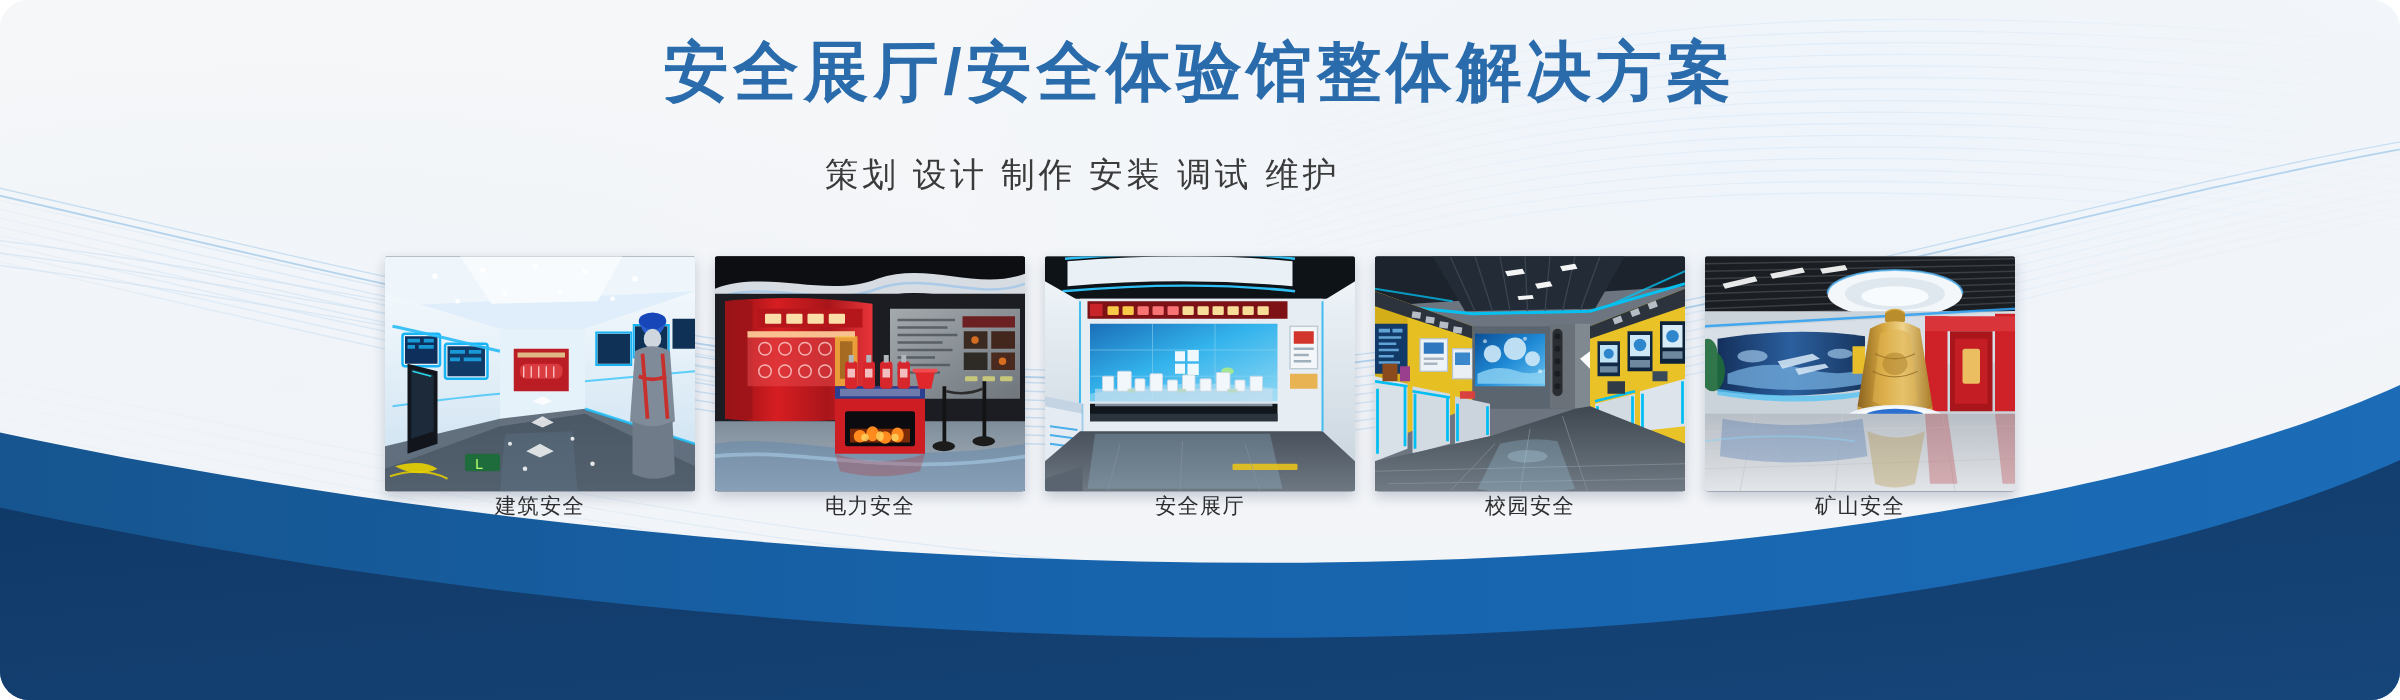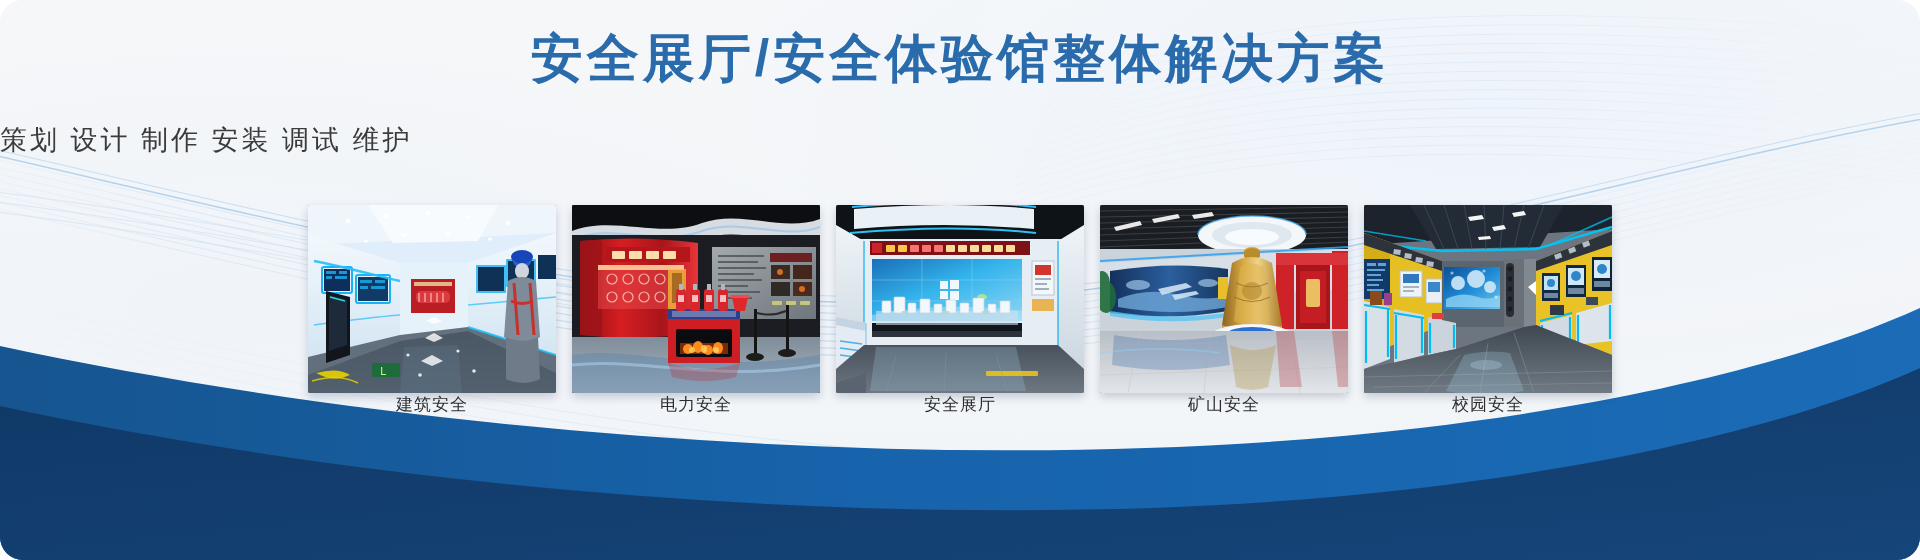--- a/index.html
+++ b/index.html
@@ -66,21 +66,21 @@
     line-height: 1.25;
     white-space: nowrap;
   }
   .subtitle-row {
     position: absolute;
     top: 122px;
     left: 0;
     width: 1732px;
     display: flex;
     align-items: center;
-    justify-content: space-between;
+    justify-content: center;
     gap: 16px;
     white-space: nowrap;
   }
   .subtitle-text {
     font-size: 27px;
     color: #3b3b3b;
     letter-spacing: 3px;
     font-weight: 400;
   }
   .badge {
@@ -630,142 +630,20 @@
             </g>
           </svg>
         </div>
         <div class="caption">安全展厅</div>
       </div>
 
       <div class="card">
         <div class="thumb">
           <svg viewBox="0 0 248 188" preserveAspectRatio="none">
             <defs>
-              <linearGradient id="c4bell" x1="0" y1="0" x2="1" y2="0">
-                <stop offset="0%" stop-color="#8a6320"></stop>
-                  <stop offset="35%" stop-color="#d7a840"></stop>
-                <stop offset="60%" stop-color="#efd38a"></stop>
-                  <stop offset="100%" stop-color="#a87c28"></stop>
-              </linearGradient>
-              <linearGradient id="c4floor" x1="0" y1="0" x2="0" y2="1">
-                <stop offset="0%" stop-color="#b8bec5"></stop>
-                  <stop offset="100%" stop-color="#e2e5e9"></stop>
-              </linearGradient>
-              <linearGradient id="c4mural" x1="0" y1="0" x2="1" y2="0">
-                <stop offset="0%" stop-color="#14305c"></stop>
-                  <stop offset="50%" stop-color="#2b5f9e"></stop>
-                <stop offset="100%" stop-color="#17365f"></stop>
-              </linearGradient>
-            </defs>
-            <rect width="248" height="188" fill="#cfd6dd"></rect>
-
-            <polygon points="0,0 248,0 248,44 0,58" fill="#1a1d21"></polygon>
-            <g stroke="#3a3f45" stroke-width="1.2">
-              <path d="M0,6 L248,2"></path>
-                <path d="M0,12 L248,7"></path>
-                <path d="M0,18 L248,12"></path>
-              <path d="M0,24 L248,17"></path>
-                <path d="M0,30 L248,22"></path>
-                <path d="M0,36 L248,27"></path>
-              <path d="M0,42 L248,32"></path>
-                <path d="M0,48 L248,37"></path>
-                <path d="M0,54 L248,42"></path>
-            </g>
-
-            <g fill="#ffffff" opacity="0.9">
-              <polygon points="14,22 40,16 42,20 16,26"></polygon>
-              <polygon points="52,14 78,9 80,13 54,18"></polygon>
-              <polygon points="92,10 112,7 114,11 94,14"></polygon>
-            </g>
-
-            <ellipse cx="152" cy="30" rx="54" ry="19" fill="#f4f7fa"></ellipse>
-            <ellipse cx="152" cy="30" rx="40" ry="13" fill="#dfe7ef"></ellipse>
-            <ellipse cx="152" cy="32" rx="27" ry="8" fill="#f8fbfd"></ellipse>
-            <path d="M98,30 a54,19 0 0 1 108,0" stroke="#4fb0ef" stroke-width="1.6" fill="none" opacity="0.8"></path>
-
-            <rect x="0" y="44" width="248" height="88" fill="#cbd3da"></rect>
-            <polygon points="0,58 248,44 248,84 0,96" fill="#d8dfe6"></polygon>
-
-            <path d="M0,56 L248,42" stroke="#2b9ff0" stroke-width="2" fill="none" opacity="0.85"></path>
-
-            <path d="M10,66 q62,-10 118,-2 l0,42 q-58,10 -118,2 Z" fill="url(#c4mural)"></path>
-            <g opacity="0.8" fill="#6fa8d8">
-              <path d="M18,94 q30,-12 62,-4 q28,7 48,0 l0,12 q-54,10 -110,0Z"></path>
-            </g>
-            <g fill="#cfe2f2" opacity="0.9">
-              <path d="M58,84 l28,-6 l6,4 l-30,8 Z"></path>
-              <path d="M72,90 l24,-4 l3,3 l-24,6 Z"></path>
-            </g>
-            <g fill="#9fc6e8" opacity="0.7">
-              <ellipse cx="38" cy="80" rx="12" ry="5"></ellipse>
-              <ellipse cx="108" cy="78" rx="10" ry="4"></ellipse>
-            </g>
-
-            <path d="M10,106 q60,10 118,2 l0,4 q-58,9 -118,-1Z" fill="#58c4f5" opacity="0.8"></path>
-
-            <g fill="#1f6b3a" opacity="0.9">
-              <ellipse cx="6" cy="92" rx="10" ry="16"></ellipse>
-              <ellipse cx="2" cy="78" rx="8" ry="12"></ellipse>
-            </g>
-
-            <rect x="118" y="72" width="10" height="22" fill="#e8bf2a"></rect>
-
-            <rect x="176" y="48" width="18" height="76" fill="#cf2128"></rect>
-            <rect x="232" y="46" width="16" height="78" fill="#cf2128"></rect>
-            <rect x="176" y="48" width="72" height="12" fill="#d9343a"></rect>
-            <rect x="196" y="60" width="34" height="64" fill="#a8161c"></rect>
-            <rect x="200" y="66" width="26" height="52" fill="#c41d23"></rect>
-            <g fill="#f0d068" opacity="0.9">
-              <rect x="206" y="74" width="14" height="28" rx="2"></rect>
-            </g>
-
-            <g>
-              <ellipse cx="152" cy="46" rx="8" ry="4" fill="#d8ad46"></ellipse>
-              <path d="M144,46 q8,-6 16,0 l0,6 q-8,5 -16,0 Z" fill="#b98c2c"></path>
-              <path d="M132,58 q20,-12 40,0 l10,62 q-30,14 -60,0 Z" fill="url(#c4bell)"></path>
-              <path d="M140,62 q12,-7 24,0 l6,54 q-18,9 -36,0Z" fill="#e0b552" opacity="0.55"></path>
-              <g stroke="#8a6320" stroke-width="1" fill="none" opacity="0.7">
-                <path d="M136,78 q16,8 32,0"></path>
-                <path d="M134,92 q18,9 36,0"></path>
-              </g>
-              <ellipse cx="152" cy="86" rx="10" ry="9" fill="#a87c28" opacity="0.5"></ellipse>
-              <path d="M122,120 q30,16 60,0 l0,6 q-30,16 -60,0Z" fill="#c9963a"></path>
-            </g>
-
-            <ellipse cx="152" cy="132" rx="42" ry="13" fill="#eef3f8"></ellipse>
-            <ellipse cx="152" cy="130" rx="34" ry="10" fill="#f7fafc"></ellipse>
-            <ellipse cx="152" cy="129" rx="25" ry="7" fill="#2b6fd0"></ellipse>
-            <path d="M110,132 a42,13 0 0 0 84,0" stroke="#3aa8f0" stroke-width="2" fill="none" opacity="0.9"></path>
-
-            <rect x="0" y="126" width="248" height="62" fill="url(#c4floor)"></rect>
-            <g stroke="#c8ccd1" stroke-width="0.8" opacity="0.8">
-              <path d="M0,140 L248,136"></path>
-                <path d="M0,154 L248,148"></path>
-                <path d="M0,170 L248,162"></path>
-              <path d="M40,126 L28,188"></path>
-                <path d="M110,126 L104,188"></path>
-                <path d="M190,126 L200,188"></path>
-            </g>
-
-            <g opacity="0.3">
-              <path d="M130,140 q24,10 46,0 l-8,42 q-16,6 -32,0 Z" fill="#b08a30"></path>
-              <path d="M176,126 l18,0 l8,56 l-22,0Z" fill="#b8343a"></path>
-              <path d="M232,126 l16,0 l0,56 l-10,0Z" fill="#b8343a"></path>
-              <path d="M14,130 q56,10 112,0 l4,30 q-60,10 -118,0Z" fill="#3a6ba8"></path>
-            </g>
-            <path d="M0,148 q60,-8 120,0" stroke="#8fd0f2" stroke-width="1.6" fill="none" opacity="0.5"></path>
-          </svg>
-        </div>
-        <div class="caption">矿山安全</div>
-      </div>
-
-      <div class="card">
-        <div class="thumb">
-          <svg viewBox="0 0 248 188" preserveAspectRatio="none">
-            <defs>
               <linearGradient id="c5floor" x1="0" y1="0" x2="0" y2="1">
                 <stop offset="0%" stop-color="#3f4850"></stop>
                   <stop offset="100%" stop-color="#707a84"></stop>
               </linearGradient>
               <linearGradient id="c5scr" x1="0" y1="0" x2="1" y2="1">
                 <stop offset="0%" stop-color="#0b4f96"></stop>
                   <stop offset="50%" stop-color="#1f8ad6"></stop>
                 <stop offset="100%" stop-color="#6fc5ef"></stop>
               </linearGradient>
             </defs>
@@ -922,15 +800,137 @@
             </g>
             <g opacity="0.25" fill="#a8d8f0">
               <path d="M100,150 q24,-6 46,-2 l14,38 q-40,8 -78,0Z"></path>
             </g>
             <ellipse cx="122" cy="160" rx="16" ry="5" fill="#b6d8ea" opacity="0.3"></ellipse>
           </svg>
         </div>
         <div class="caption">校园安全</div>
       </div>
 
+      <div class="card">
+        <div class="thumb">
+          <svg viewBox="0 0 248 188" preserveAspectRatio="none">
+            <defs>
+              <linearGradient id="c4bell" x1="0" y1="0" x2="1" y2="0">
+                <stop offset="0%" stop-color="#8a6320"></stop>
+                  <stop offset="35%" stop-color="#d7a840"></stop>
+                <stop offset="60%" stop-color="#efd38a"></stop>
+                  <stop offset="100%" stop-color="#a87c28"></stop>
+              </linearGradient>
+              <linearGradient id="c4floor" x1="0" y1="0" x2="0" y2="1">
+                <stop offset="0%" stop-color="#b8bec5"></stop>
+                  <stop offset="100%" stop-color="#e2e5e9"></stop>
+              </linearGradient>
+              <linearGradient id="c4mural" x1="0" y1="0" x2="1" y2="0">
+                <stop offset="0%" stop-color="#14305c"></stop>
+                  <stop offset="50%" stop-color="#2b5f9e"></stop>
+                <stop offset="100%" stop-color="#17365f"></stop>
+              </linearGradient>
+            </defs>
+            <rect width="248" height="188" fill="#cfd6dd"></rect>
+
+            <polygon points="0,0 248,0 248,44 0,58" fill="#1a1d21"></polygon>
+            <g stroke="#3a3f45" stroke-width="1.2">
+              <path d="M0,6 L248,2"></path>
+                <path d="M0,12 L248,7"></path>
+                <path d="M0,18 L248,12"></path>
+              <path d="M0,24 L248,17"></path>
+                <path d="M0,30 L248,22"></path>
+                <path d="M0,36 L248,27"></path>
+              <path d="M0,42 L248,32"></path>
+                <path d="M0,48 L248,37"></path>
+                <path d="M0,54 L248,42"></path>
+            </g>
+
+            <g fill="#ffffff" opacity="0.9">
+              <polygon points="14,22 40,16 42,20 16,26"></polygon>
+              <polygon points="52,14 78,9 80,13 54,18"></polygon>
+              <polygon points="92,10 112,7 114,11 94,14"></polygon>
+            </g>
+
+            <ellipse cx="152" cy="30" rx="54" ry="19" fill="#f4f7fa"></ellipse>
+            <ellipse cx="152" cy="30" rx="40" ry="13" fill="#dfe7ef"></ellipse>
+            <ellipse cx="152" cy="32" rx="27" ry="8" fill="#f8fbfd"></ellipse>
+            <path d="M98,30 a54,19 0 0 1 108,0" stroke="#4fb0ef" stroke-width="1.6" fill="none" opacity="0.8"></path>
+
+            <rect x="0" y="44" width="248" height="88" fill="#cbd3da"></rect>
+            <polygon points="0,58 248,44 248,84 0,96" fill="#d8dfe6"></polygon>
+
+            <path d="M0,56 L248,42" stroke="#2b9ff0" stroke-width="2" fill="none" opacity="0.85"></path>
+
+            <path d="M10,66 q62,-10 118,-2 l0,42 q-58,10 -118,2 Z" fill="url(#c4mural)"></path>
+            <g opacity="0.8" fill="#6fa8d8">
+              <path d="M18,94 q30,-12 62,-4 q28,7 48,0 l0,12 q-54,10 -110,0Z"></path>
+            </g>
+            <g fill="#cfe2f2" opacity="0.9">
+              <path d="M58,84 l28,-6 l6,4 l-30,8 Z"></path>
+              <path d="M72,90 l24,-4 l3,3 l-24,6 Z"></path>
+            </g>
+            <g fill="#9fc6e8" opacity="0.7">
+              <ellipse cx="38" cy="80" rx="12" ry="5"></ellipse>
+              <ellipse cx="108" cy="78" rx="10" ry="4"></ellipse>
+            </g>
+
+            <path d="M10,106 q60,10 118,2 l0,4 q-58,9 -118,-1Z" fill="#58c4f5" opacity="0.8"></path>
+
+            <g fill="#1f6b3a" opacity="0.9">
+              <ellipse cx="6" cy="92" rx="10" ry="16"></ellipse>
+              <ellipse cx="2" cy="78" rx="8" ry="12"></ellipse>
+            </g>
+
+            <rect x="118" y="72" width="10" height="22" fill="#e8bf2a"></rect>
+
+            <rect x="176" y="48" width="18" height="76" fill="#cf2128"></rect>
+            <rect x="232" y="46" width="16" height="78" fill="#cf2128"></rect>
+            <rect x="176" y="48" width="72" height="12" fill="#d9343a"></rect>
+            <rect x="196" y="60" width="34" height="64" fill="#a8161c"></rect>
+            <rect x="200" y="66" width="26" height="52" fill="#c41d23"></rect>
+            <g fill="#f0d068" opacity="0.9">
+              <rect x="206" y="74" width="14" height="28" rx="2"></rect>
+            </g>
+
+            <g>
+              <ellipse cx="152" cy="46" rx="8" ry="4" fill="#d8ad46"></ellipse>
+              <path d="M144,46 q8,-6 16,0 l0,6 q-8,5 -16,0 Z" fill="#b98c2c"></path>
+              <path d="M132,58 q20,-12 40,0 l10,62 q-30,14 -60,0 Z" fill="url(#c4bell)"></path>
+              <path d="M140,62 q12,-7 24,0 l6,54 q-18,9 -36,0Z" fill="#e0b552" opacity="0.55"></path>
+              <g stroke="#8a6320" stroke-width="1" fill="none" opacity="0.7">
+                <path d="M136,78 q16,8 32,0"></path>
+                <path d="M134,92 q18,9 36,0"></path>
+              </g>
+              <ellipse cx="152" cy="86" rx="10" ry="9" fill="#a87c28" opacity="0.5"></ellipse>
+              <path d="M122,120 q30,16 60,0 l0,6 q-30,16 -60,0Z" fill="#c9963a"></path>
+            </g>
+
+            <ellipse cx="152" cy="132" rx="42" ry="13" fill="#eef3f8"></ellipse>
+            <ellipse cx="152" cy="130" rx="34" ry="10" fill="#f7fafc"></ellipse>
+            <ellipse cx="152" cy="129" rx="25" ry="7" fill="#2b6fd0"></ellipse>
+            <path d="M110,132 a42,13 0 0 0 84,0" stroke="#3aa8f0" stroke-width="2" fill="none" opacity="0.9"></path>
+
+            <rect x="0" y="126" width="248" height="62" fill="url(#c4floor)"></rect>
+            <g stroke="#c8ccd1" stroke-width="0.8" opacity="0.8">
+              <path d="M0,140 L248,136"></path>
+                <path d="M0,154 L248,148"></path>
+                <path d="M0,170 L248,162"></path>
+              <path d="M40,126 L28,188"></path>
+                <path d="M110,126 L104,188"></path>
+                <path d="M190,126 L200,188"></path>
+            </g>
+
+            <g opacity="0.3">
+              <path d="M130,140 q24,10 46,0 l-8,42 q-16,6 -32,0 Z" fill="#b08a30"></path>
+              <path d="M176,126 l18,0 l8,56 l-22,0Z" fill="#b8343a"></path>
+              <path d="M232,126 l16,0 l0,56 l-10,0Z" fill="#b8343a"></path>
+              <path d="M14,130 q56,10 112,0 l4,30 q-60,10 -118,0Z" fill="#3a6ba8"></path>
+            </g>
+            <path d="M0,148 q60,-8 120,0" stroke="#8fd0f2" stroke-width="1.6" fill="none" opacity="0.5"></path>
+          </svg>
+        </div>
+        <div class="caption">矿山安全</div>
+      </div>
+
     </div>
   </div>
 </div>
 
 </body></html>

